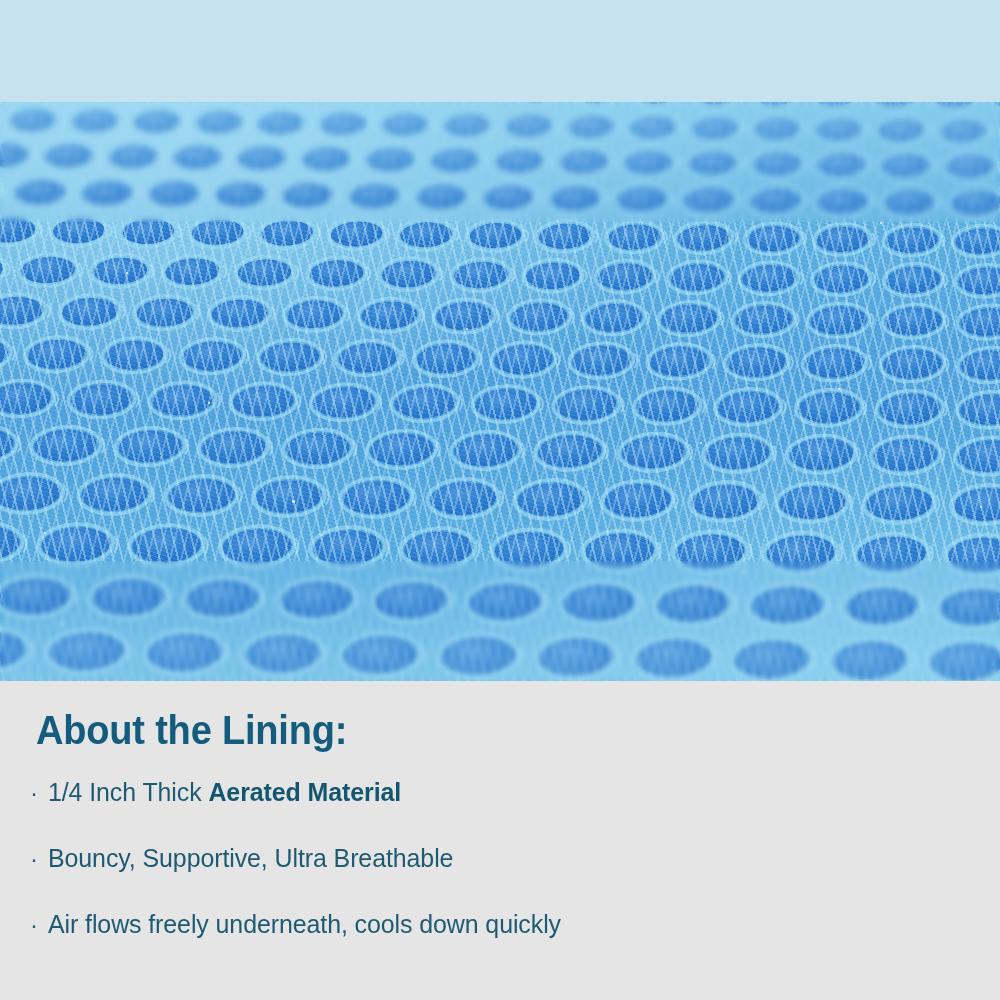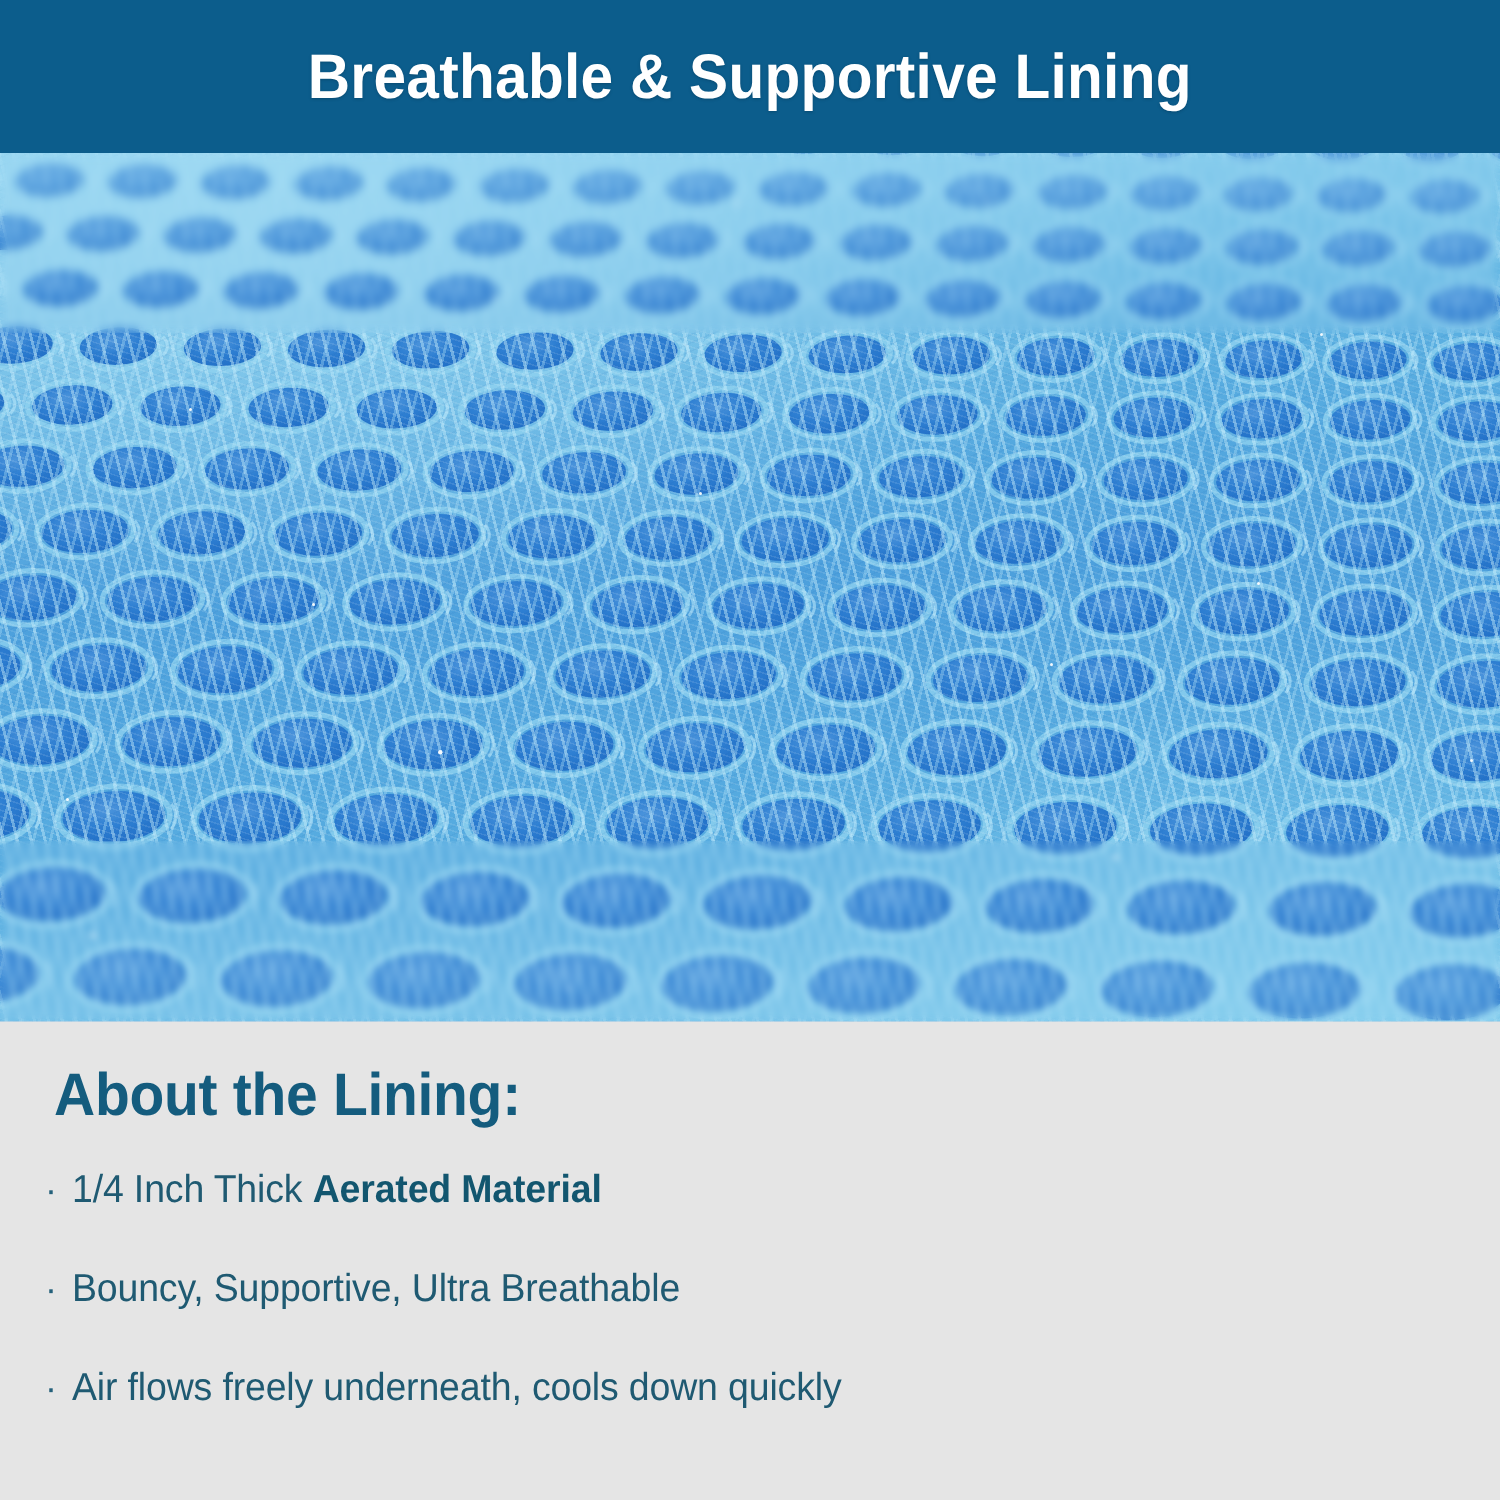--- a/index.html
+++ b/index.html
@@ -187,23 +187,20 @@
   .bullet-text b {
     font-weight: bold;
     color: #12566F;
   }
 </style>
 </head>
 <body>
 
 <div id="page">
 
-  <div class="header-band">
-    <div class="header-title">Breathable &amp; Supportive Lining</div>
-  </div>
 
   <div class="photo">
     <div class="photo-base"></div>
     <div class="mesh" id="mesh-layer">
         <svg width="1120" height="740" viewBox="0 0 1120 740" style="position: absolute; left: 0px; top: 0px;">
           <defs>
             <radialGradient id="holeGrad" cx="42%" cy="34%" r="78%">
               <stop offset="0%" stop-color="#4E96DC" stop-opacity="1"></stop>
               <stop offset="45%" stop-color="#2E7FD2" stop-opacity="1"></stop>
               <stop offset="100%" stop-color="#1F6CC4" stop-opacity="1"></stop>

